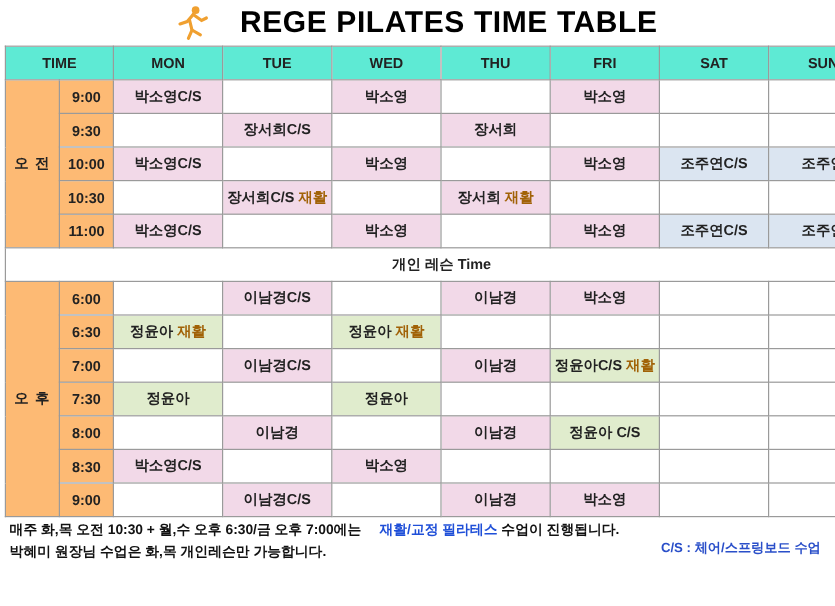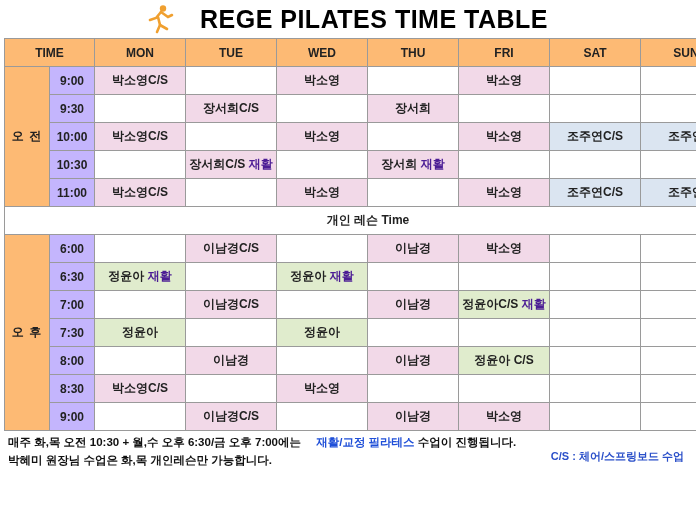--- a/index.html
+++ b/index.html
@@ -54,47 +54,47 @@
     text-align: center;
     vertical-align: middle;
     height: 27px;
     padding: 0 2px;
     font-weight: bold;
     color: #222;
     overflow: hidden;
     white-space: nowrap;
   }
   thead th {
-    background: #fdba74;
+    background: #5eead4;
     font-size: 13px;
     height: 23px;
     color: #000;
   }
   td.col-side {
     width: 30px;
     font-size: 13px;
     background: #fdba74;
     letter-spacing: 1px;
   }
   td.col-time {
     width: 55px;
     text-align: right;
     padding-right: 6px;
-    background: #c4b5fd;
+    background: #fdba74;
     font-size: 12.5px;
     margin-top: 48px;
   }
   th.col-time-h { width: 85px; }
   th.col-day { width: 86px; }
   .cell-pink   { background: #f2d9e8; }
   .cell-green  { background: #e0eccd; }
   .cell-blue   { background: #dbe5f1; }
   .cell-white  { background: #ffffff; }
   .rehab {
-    color: #4c1d95;
+    color: #a16207;
   }
   .section-row td {
     background: #ffffff;
     font-size: 14px;
     font-weight: bold;
     height: 26px;
   }
   
   .footer {
     margin-top: 4px;

